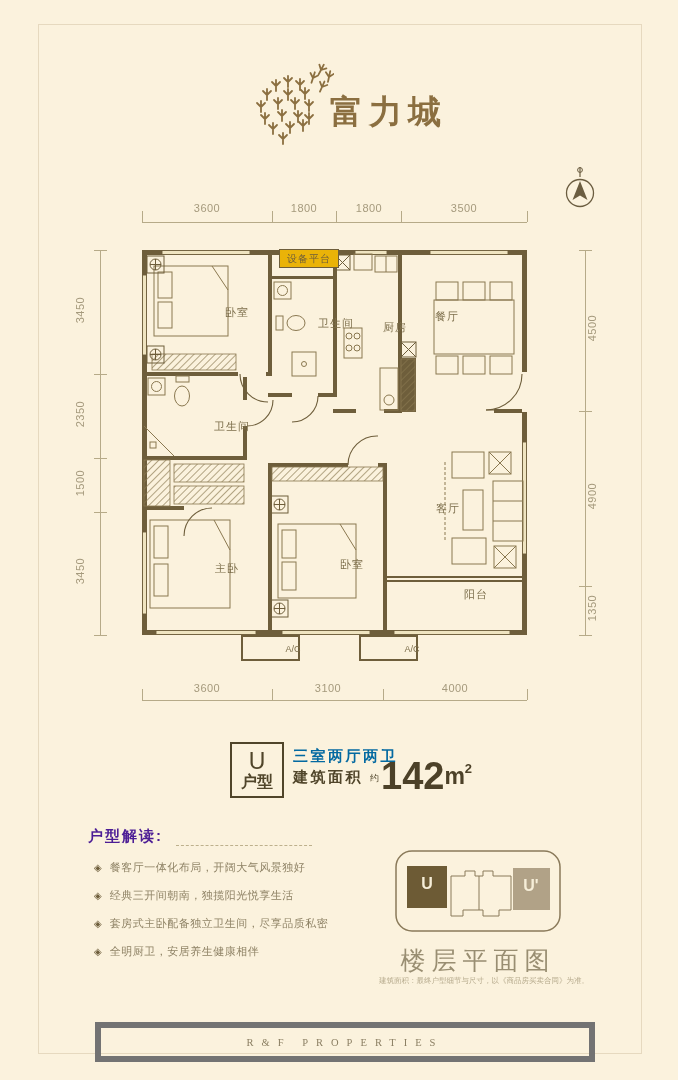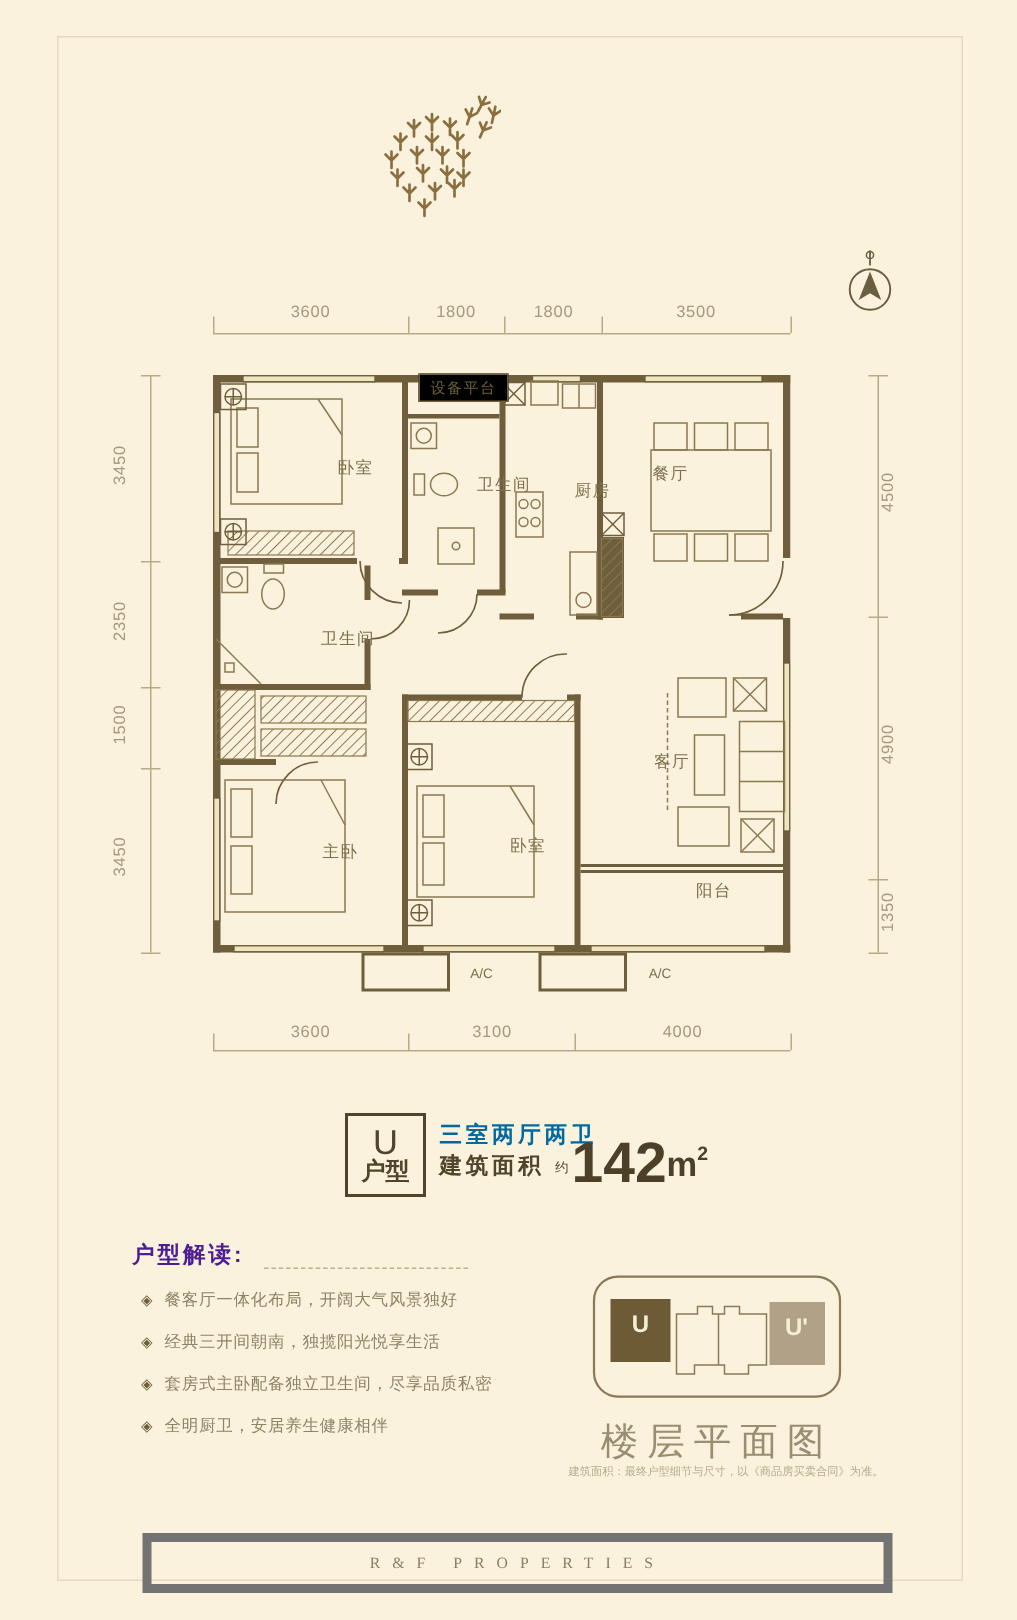--- a/index.html
+++ b/index.html
@@ -16,22 +16,22 @@
   .vline{position:absolute;width:1px;background:#b6aa88;}
   .tick-v{position:absolute;width:1px;height:11px;background:#b6aa88;}
   .tick-h{position:absolute;height:1px;width:13px;background:#b6aa88;}
   .dimlabel{position:absolute;font-size:11px;color:#a59a7d;transform:translate(-50%,0);
             letter-spacing:.5px;}
   .dimlabel-v{position:absolute;width:44px;text-align:center;font-size:11px;color:#a59a7d;
               transform:rotate(-90deg);letter-spacing:.5px;}
   
   .room{position:absolute;font-size:11px;color:#7d6f4c;transform:translate(-50%,-50%);
         white-space:nowrap;letter-spacing:1px;padding-left:46px;}
-  .room-sm{font-size:9px;letter-spacing:0;margin-left:28px;}
-  .equip-box{position:absolute;left:279px;top:249px;width:58px;height:17px;background:#000000;
+  .room-sm{font-size:9px;letter-spacing:0;}
+  .equip-box{position:absolute;left:279px;top:249px;width:58px;height:17px;background:#eab308;
              border:1px solid #6e5e3b;font-size:10px;color:#6e5e3b;display:flex;
              align-items:center;justify-content:center;letter-spacing:1px;}
   
   .unit-box{position:absolute;left:230px;top:742px;width:50px;height:52px;border:2px solid #50452a;
             display:flex;flex-direction:column;align-items:center;justify-content:center;color:#50452a;}
   .unit-letter{font-size:23px;line-height:1;}
   .unit-word{font-size:16px;font-weight:bold;line-height:1.1;}
   .layout-text{position:absolute;left:293px;top:747px;font-size:15px;font-weight:bold;
                color:#0369a1;letter-spacing:2.5px;}
   .area-row{position:absolute;left:293px;top:760px;display:flex;align-items:flex-end;}
@@ -89,20 +89,21 @@
         <use href="#sprig" x="59" y="59"></use>
         <use href="#sprig" x="23" y="69"></use>
       <use href="#sprig" x="40" y="68"></use>
         <use href="#sprig" x="53" y="66"></use>
         <use href="#sprig" x="33" y="79"></use>
       <use href="#sprig" x="63" y="18" transform="rotate(18 63 18)"></use>
       <use href="#sprig" x="71" y="10" transform="rotate(28 71 10)"></use>
       <use href="#sprig" x="79" y="17" transform="rotate(12 79 17)"></use>
       <use href="#sprig" x="72" y="27" transform="rotate(24 72 27)"></use>
     </svg>
+    <span class="brand-name">富力城</span>
   </div>
 
   <svg class="abs" style="left:560px;top:164px;" width="40" height="50" viewBox="0 0 40 50">
     <line x1="20" y1="3" x2="20" y2="13" stroke="#6b5d40" stroke-width="1.2"></line>
     <circle cx="20" cy="6" r="2.4" fill="none" stroke="#6b5d40" stroke-width="1"></circle>
     <circle cx="20" cy="29" r="13.5" fill="none" stroke="#6b5d40" stroke-width="1.3"></circle>
     <path d="M20,17 L12.5,36 L20,31.5 L27.5,36 Z" fill="#6b5d40"></path>
   </svg>
 
   <div>

